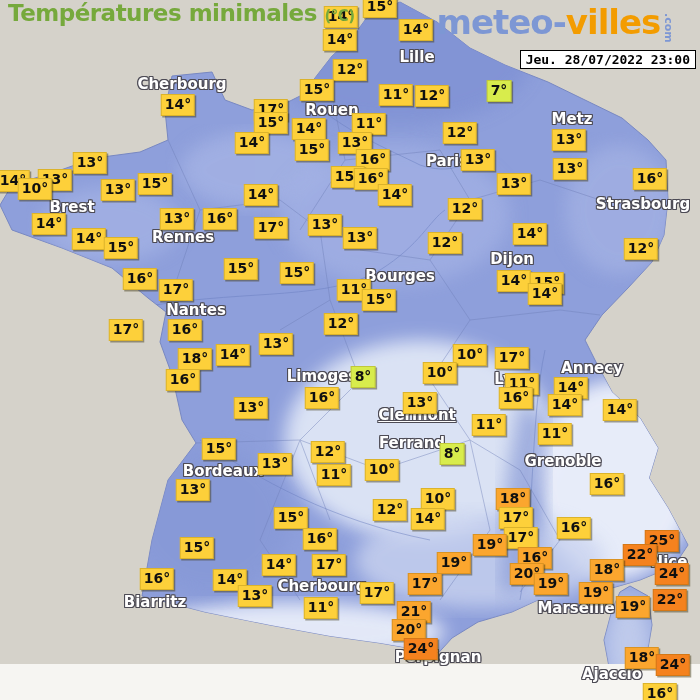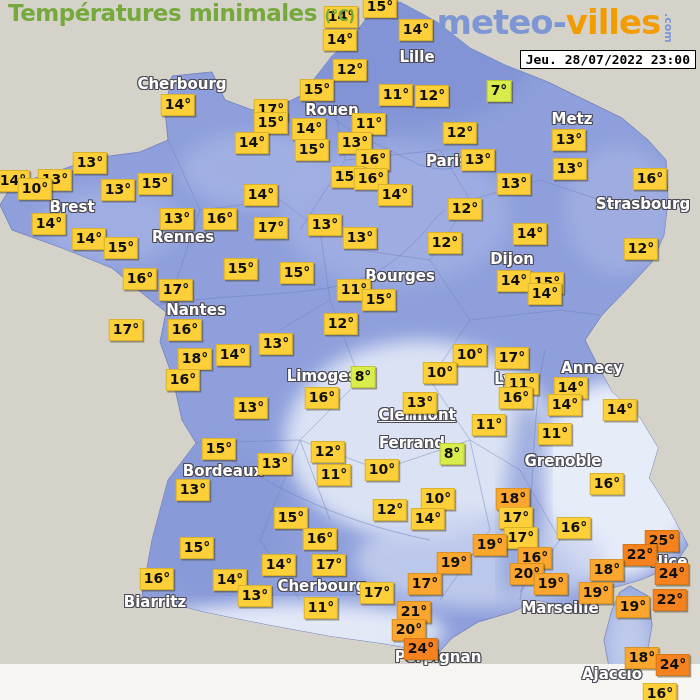--- a/index.html
+++ b/index.html
@@ -127,21 +127,21 @@
       <div class="city" style="left: 191px; top: 310px; padding-left: 10px;">Nantes</div>
       <div class="city" style="left: 322px; top: 376px;">Limoges</div>
       <div class="city" style="left: 514px; top: 379px;">Lyon</div>
       <div class="city" style="left: 592px; top: 368px;">Annecy</div>
       <div class="city" style="left: 417px; top: 415px; text-decoration: underline;">Clermont</div>
       <div class="city" style="left: 412px; top: 443px;">Ferrand</div>
       <div class="city" style="left: 563px; top: 461px;">Grenoble</div>
       <div class="city" style="left: 223px; top: 471px;">Bordeaux</div>
       <div class="city" style="left: 322px; top: 586px;">Cherbourg</div>
       <div class="city" style="left: 155px; top: 602px;">Biarritz</div>
-      <div class="city" style="left: 560px; top: 608px;">Marseille</div>
+      <div class="city" style="left: 576px; top: 608px;">Marseille</div>
       <div class="city" style="left: 669px; top: 562px;">Nice</div>
       <div class="city" style="left: 438px; top: 657px;">Perpignan</div>
       <div class="city" style="left: 612px; top: 674px;">Ajaccio</div>
     </div>
   <div id="temp-layer">
       <div class="temp" style="left: 380px; top: 7px; background: rgb(253, 208, 58);">15°</div>
       <div class="temp" style="left: 341px; top: 17px; background: rgb(253, 208, 58);">14°</div>
       <div class="temp" style="left: 416px; top: 30px; background: rgb(253, 208, 58);">14°</div>
       <div class="temp" style="left: 340px; top: 40px; background: rgb(253, 208, 58);">14°</div>
       <div class="temp" style="left: 350px; top: 70px; background: rgb(253, 208, 58);">12°</div>

